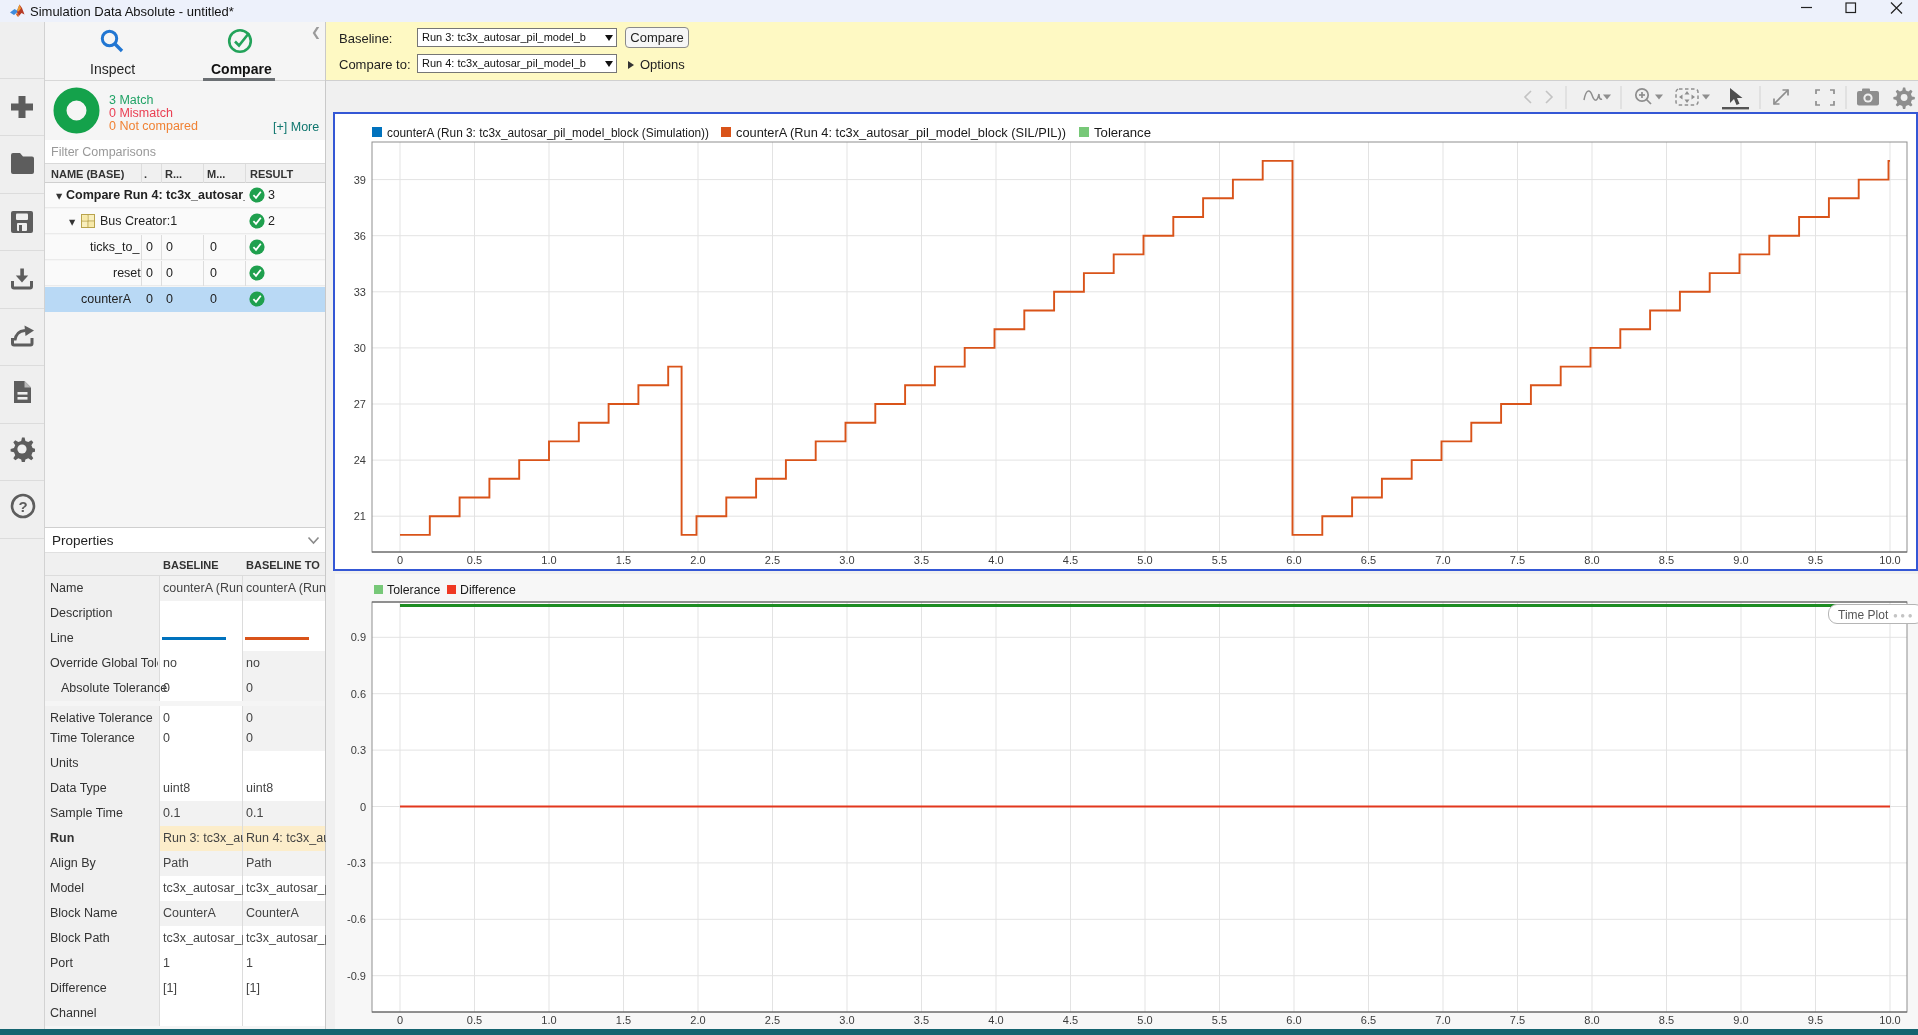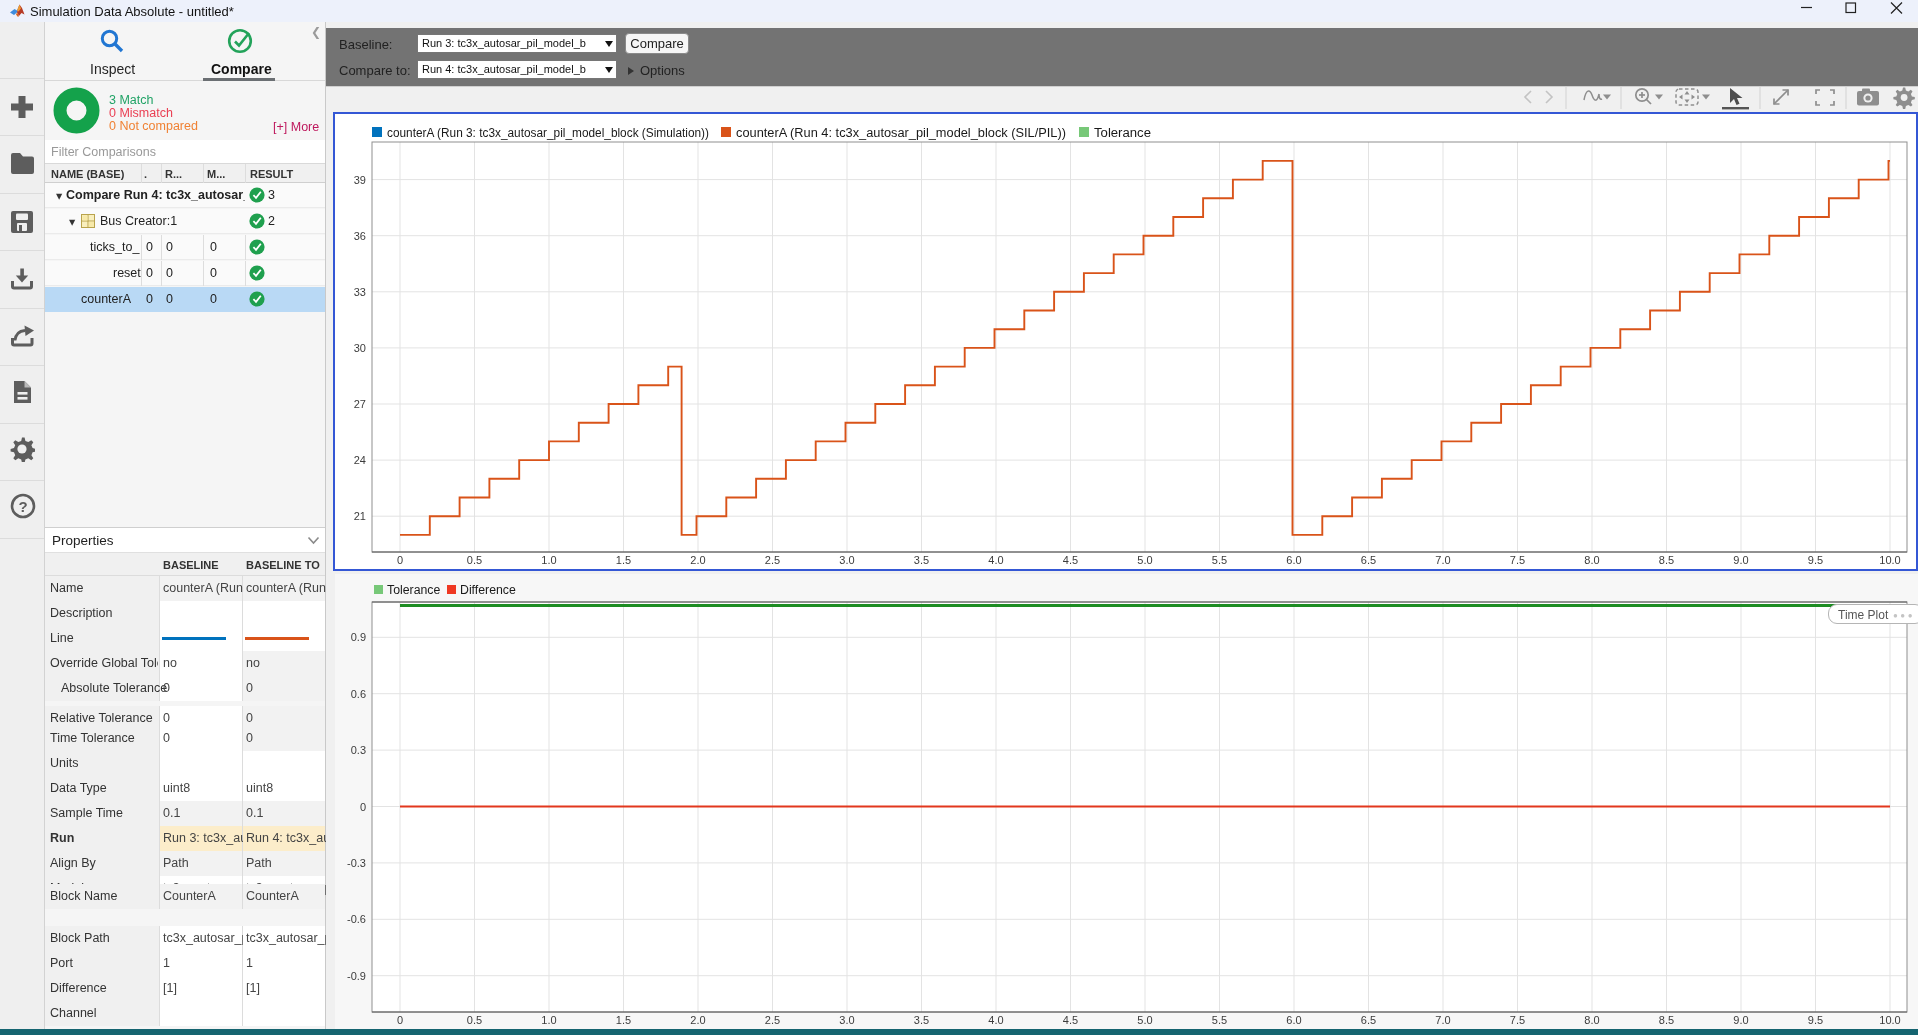--- a/index.html
+++ b/index.html
@@ -20,21 +20,21 @@
 #filter span { position:absolute; left:6px; top:5px; font-size:12.5px; color:#999; }
 #thead { left:0; top:142px; width:280px; height:19px; background:#f0f0f0; border-bottom:1px solid #cfcfcf; }
 .th { position:absolute; top:4px; font-size:11px; font-weight:bold; color:#333; }
 .vline { position:absolute; top:0; width:1px; background:#dddddd; }
 .trow { position:absolute; left:0; width:280px; height:25px; background:#fafafa; border-bottom:1px solid #ebebeb; font-size:12.5px; color:#222; }
 .tcell { position:absolute; top:5px; }
 #properties { left:0; top:505px; width:280px; height:26px; background:#fff; border-top:1px solid #cfcfcf; border-bottom:1px solid #e0e0e0; }
 #properties span { position:absolute; left:7px; top:5px; font-size:13.5px; color:#222; }
 #phead { left:0; top:531px; width:280px; height:23px; background:#f0f0f0; border-bottom:1px solid #dcdcdc; }
 .prow { position:absolute; left:0; width:280px; height:25px; font-size:12.5px; color:#333; }
-#topbar { left:326px; top:28px; width:1592px; height:59px; background:#737373; border-bottom:1px solid #d0d0d0; }
+#topbar { left:326px; top:22px; width:1592px; height:59px; background:#fef9c3; border-bottom:1px solid #d0d0d0; }
 .tblabel { position:absolute; font-size:13px; color:#222; }
 .dropdown { position:absolute; left:91px; width:200px; height:19px; background:#fff; border:1px solid #767676; font-size:11px; color:#111; }
 .dropdown span { position:absolute; left:4px; top:2px; white-space:nowrap; }
 .ddcaret { position:absolute; right:3px; top:6px; width:0; height:0; border-left:4.5px solid transparent; border-right:4.5px solid transparent; border-top:6px solid #111; }
 #comparebtn { left:299px; top:5px; width:64px; height:21px; background:#f6f6f6; border:1px solid #8a8a8a; border-radius:4px; font-size:13px; color:#222; text-align:center; line-height:19px; }
 #chart1 { left:333px; top:112px; width:1585px; height:459px; background:#fff; border:2px solid #3457d5; }
 #chart2 { left:335px; top:574px; width:1583px; height:455px; background:#f7f7f7; }
 #timeplot { left:1828px; top:604px; width:96px; height:20px; background:#fff; border:1px solid #b5b5b5; border-radius:9px; font-size:12px; color:#555; }
 #tealbar { left:0; top:1029px; width:1918px; height:6px; background:#156470; }
 text { font-family:"Liberation Sans", sans-serif; }
@@ -117,21 +117,21 @@
     <span id="collapse" class="abs">❮</span>
     <div id="underline" class="abs"></div>
   </div>
   <div id="summary" class="abs">
     <svg class="abs" style="left:8px;top:6px" width="47" height="47" viewBox="0 0 47 47">
       <circle cx="23.5" cy="23.5" r="16.5" fill="none" stroke="#14a24b" stroke-width="13"></circle>
     </svg>
     <span class="sline" style="top:12px;color:#21a366">3 Match</span>
     <span class="sline" style="top:25px;color:#ea3e52">0 Mismatch</span>
     <span class="sline" style="top:38px;color:#f08234">0 Not compared</span>
-    <span class="abs" style="left:228px;top:39px;font-size:12.5px;color:#be185d">[+] More</span>
+    <span class="abs" style="left:228px;top:39px;font-size:12.5px;color:#0f766e">[+] More</span>
   </div>
   <div id="filter" class="abs">
       <span>Filter Comparisons</span>
     </div>
   <div id="thead" class="abs">
     <span class="th" style="left:6px">NAME (BASE)</span>
     <span class="th" style="left:99px">.</span>
     <span class="th" style="left:120px">R...</span>
     <span class="th" style="left:162px">M...</span>
     <span class="th" style="left:205px">RESULT</span>
@@ -307,21 +307,21 @@
   <span style="position:absolute;left:201px;top:5px;white-space:nowrap;overflow:hidden;width:80px;color:#444">Path</span>
 </div>
 <div class="prow" style="top:300px">
   <div style="position:absolute;left:0;top:0;width:114px;height:25px;background:#f0f0f0"></div>
   <div style="position:absolute;left:114px;top:0;width:83px;height:25px;background:#ffffff;border-left:1px solid #dcdcdc"></div>
   <div style="position:absolute;left:197px;top:0;width:83px;height:25px;background:#ffffff;border-left:1px solid #dcdcdc"></div>
   <span style="position:absolute;left:5px;top:5px;white-space:nowrap;overflow:hidden;width:108px">Model</span>
   <span style="position:absolute;left:118px;top:5px;white-space:nowrap;overflow:hidden;width:80px;color:#444">tc3x_autosar_p</span>
   <span style="position:absolute;left:201px;top:5px;white-space:nowrap;overflow:hidden;width:80px;color:#444">tc3x_autosar_p</span>
 </div>
-<div class="prow" style="top:308px">
+<div class="prow" style="top:325px">
   <div style="position:absolute;left:0;top:0;width:114px;height:25px;background:#f0f0f0"></div>
   <div style="position:absolute;left:114px;top:0;width:83px;height:25px;background:#f2f2f2;border-left:1px solid #dcdcdc"></div>
   <div style="position:absolute;left:197px;top:0;width:83px;height:25px;background:#f2f2f2;border-left:1px solid #dcdcdc"></div>
   <span style="position:absolute;left:5px;top:5px;white-space:nowrap;overflow:hidden;width:108px">Block Name</span>
   <span style="position:absolute;left:118px;top:5px;white-space:nowrap;overflow:hidden;width:80px;color:#444">CounterA</span>
   <span style="position:absolute;left:201px;top:5px;white-space:nowrap;overflow:hidden;width:80px;color:#444">CounterA</span>
 </div>
 <div class="prow" style="top:350px">
   <div style="position:absolute;left:0;top:0;width:114px;height:25px;background:#f0f0f0"></div>
   <div style="position:absolute;left:114px;top:0;width:83px;height:25px;background:#ffffff;border-left:1px solid #dcdcdc"></div>

